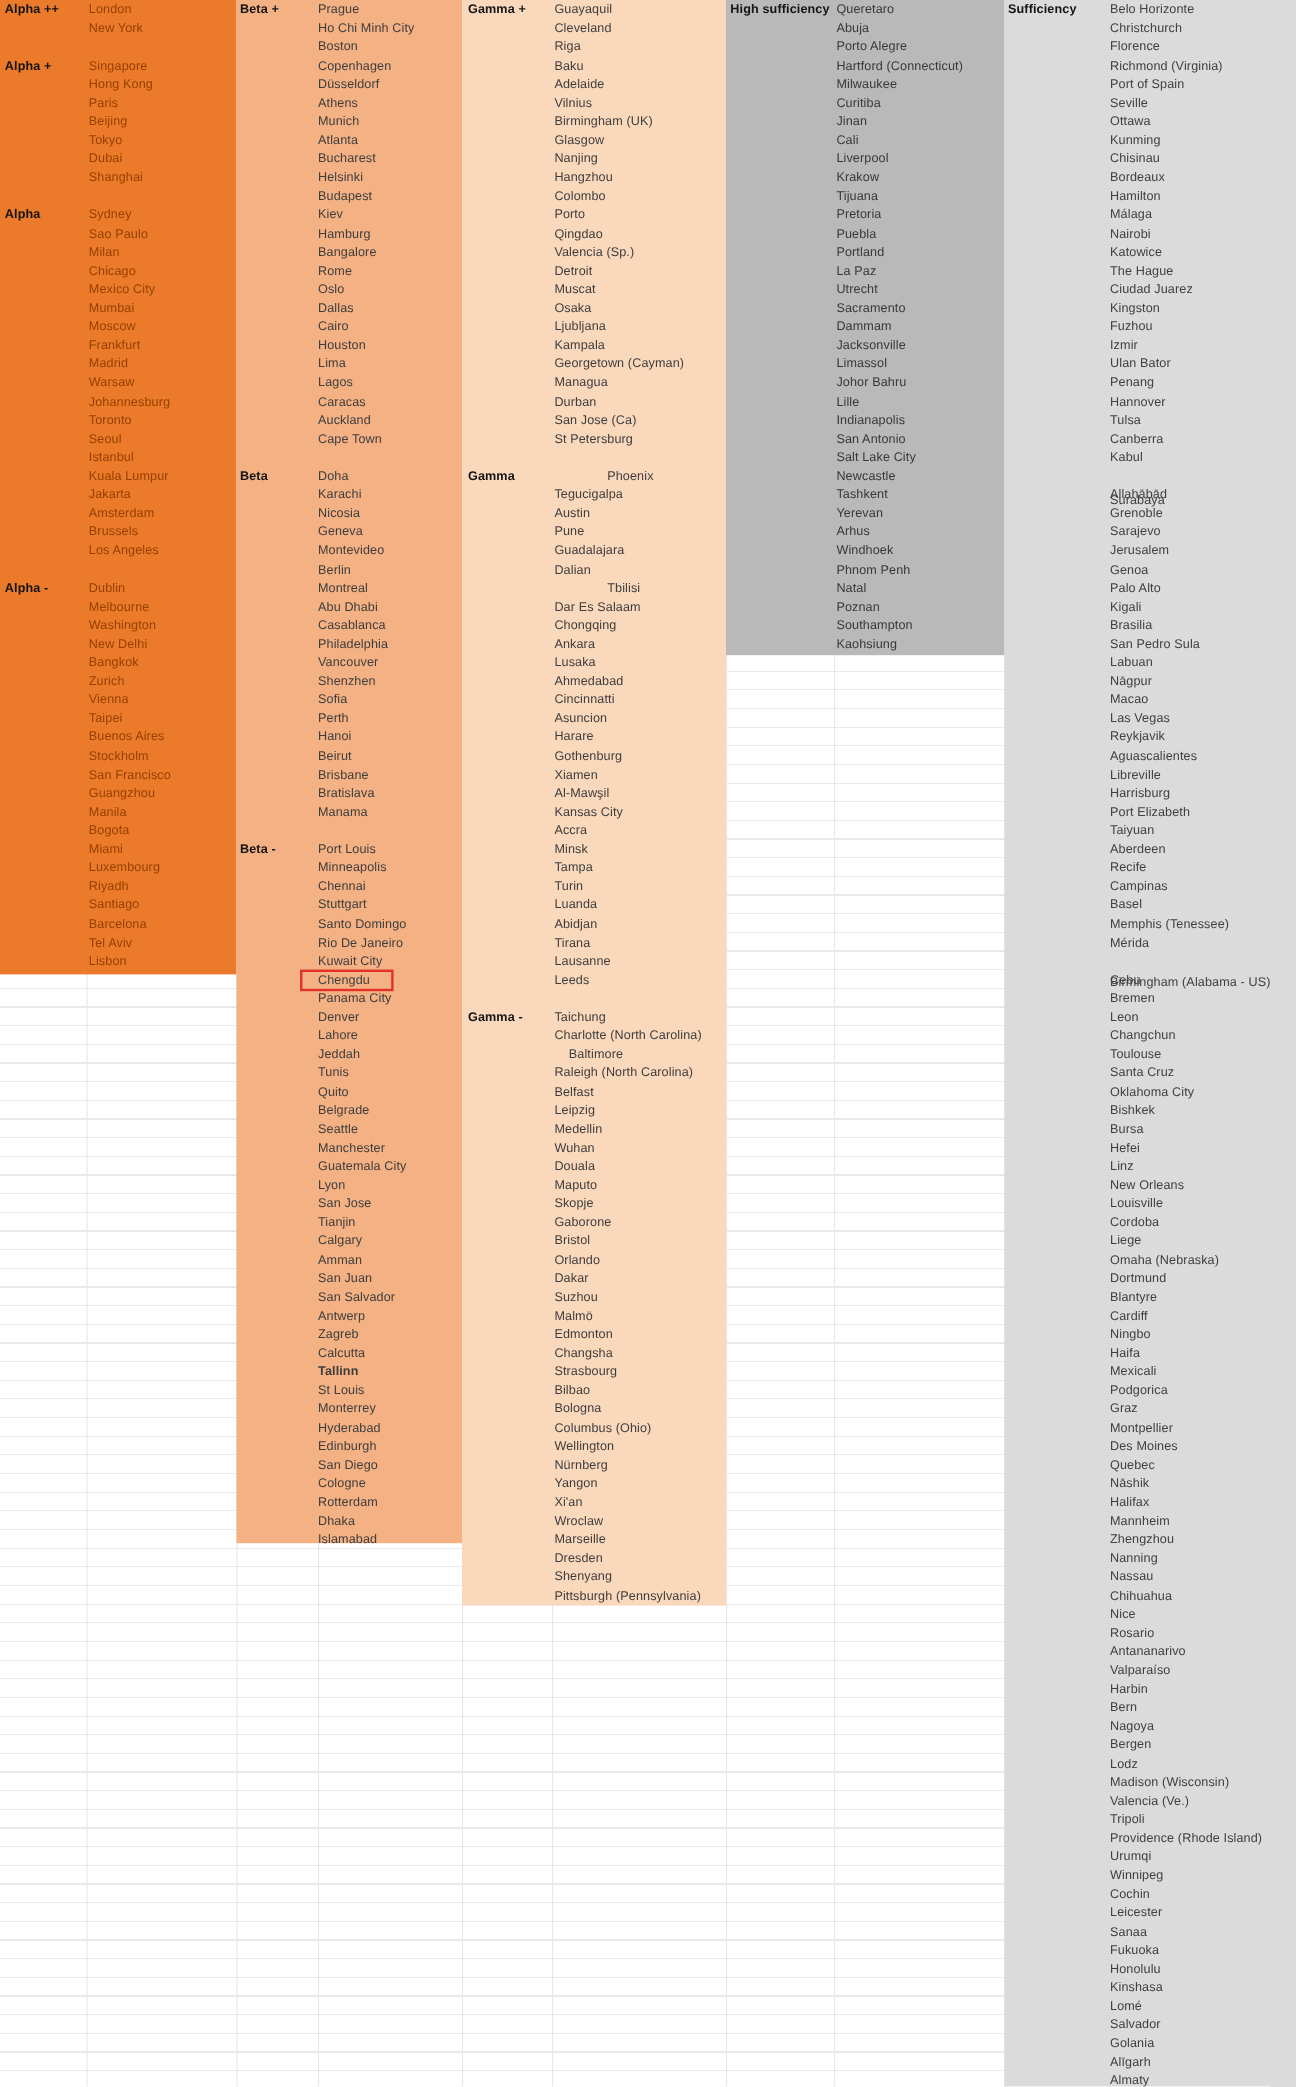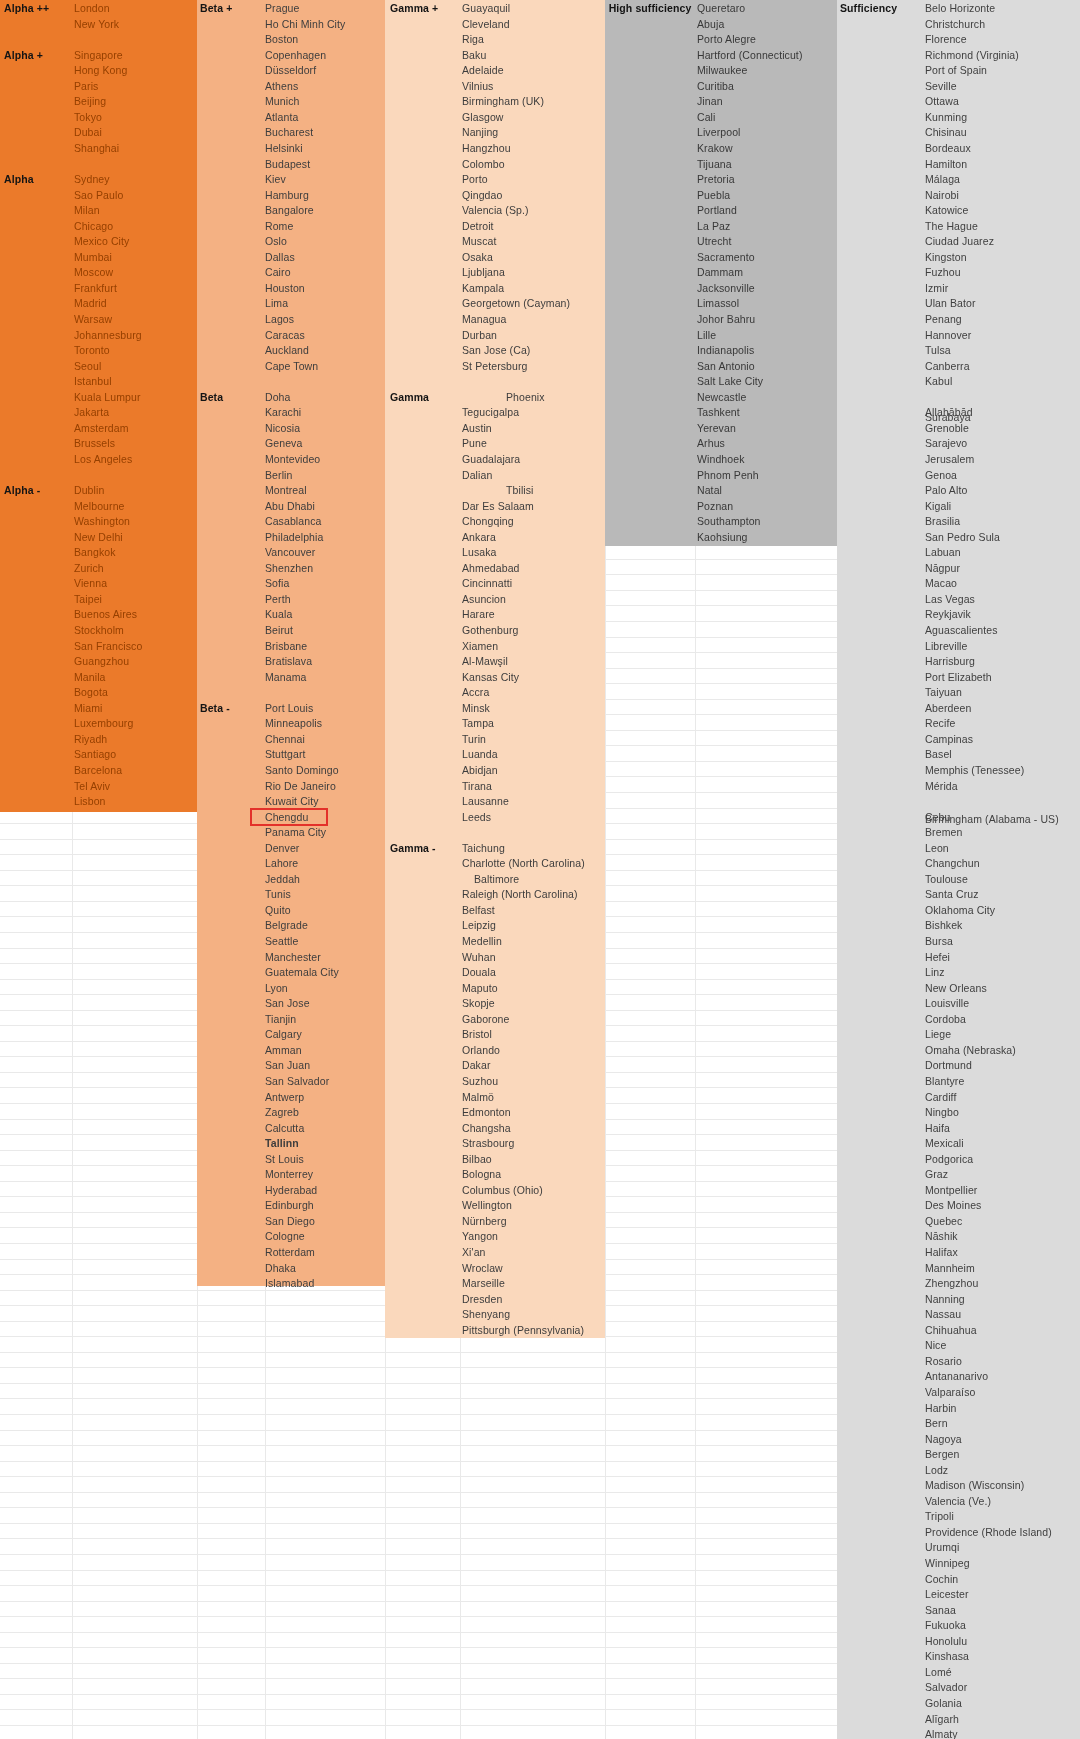--- a/index.html
+++ b/index.html
@@ -123,21 +123,21 @@
       <div class="cell" style="left: 68px; top: 451.95px; color: rgb(61, 61, 61);">Montevideo</div>
       <div class="cell" style="left: 68px; top: 467.5px; color: rgb(61, 61, 61);">Berlin</div>
       <div class="cell" style="left: 68px; top: 483.05px; color: rgb(61, 61, 61);">Montreal</div>
       <div class="cell" style="left: 68px; top: 498.6px; color: rgb(61, 61, 61);">Abu Dhabi</div>
       <div class="cell" style="left: 68px; top: 514.15px; color: rgb(61, 61, 61);">Casablanca</div>
       <div class="cell" style="left: 68px; top: 529.7px; color: rgb(61, 61, 61);">Philadelphia</div>
       <div class="cell" style="left: 68px; top: 545.25px; color: rgb(61, 61, 61);">Vancouver</div>
       <div class="cell" style="left: 68px; top: 560.8px; color: rgb(61, 61, 61);">Shenzhen</div>
       <div class="cell" style="left: 68px; top: 576.35px; color: rgb(61, 61, 61);">Sofia</div>
       <div class="cell" style="left: 68px; top: 591.9px; color: rgb(61, 61, 61);">Perth</div>
-      <div class="cell" style="left: 68px; top: 607.45px; color: rgb(61, 61, 61);">Kuala</div>
+      <div class="cell" style="left: 68px; top: 607.45px; color: rgb(61, 61, 61);">Hanoi</div>
       <div class="cell" style="left: 68px; top: 623px; color: rgb(61, 61, 61);">Beirut</div>
       <div class="cell" style="left: 68px; top: 638.55px; color: rgb(61, 61, 61);">Brisbane</div>
       <div class="cell" style="left: 68px; top: 654.1px; color: rgb(61, 61, 61);">Bratislava</div>
       <div class="cell" style="left: 68px; top: 669.65px; color: rgb(61, 61, 61);">Manama</div>
       <div class="cell tier-label" style="left: 3px; width: 64px; top: 700.75px; color: rgb(20, 20, 20);">Beta -</div>
       <div class="cell" style="left: 68px; top: 700.75px; color: rgb(61, 61, 61);">Port Louis</div>
       <div class="cell" style="left: 68px; top: 716.3px; color: rgb(61, 61, 61);">Minneapolis</div>
       <div class="cell" style="left: 68px; top: 731.85px; color: rgb(61, 61, 61);">Chennai</div>
       <div class="cell" style="left: 68px; top: 747.4px; color: rgb(61, 61, 61);">Stuttgart</div>
       <div class="cell" style="left: 68px; top: 762.95px; color: rgb(61, 61, 61);">Santo Domingo</div>

